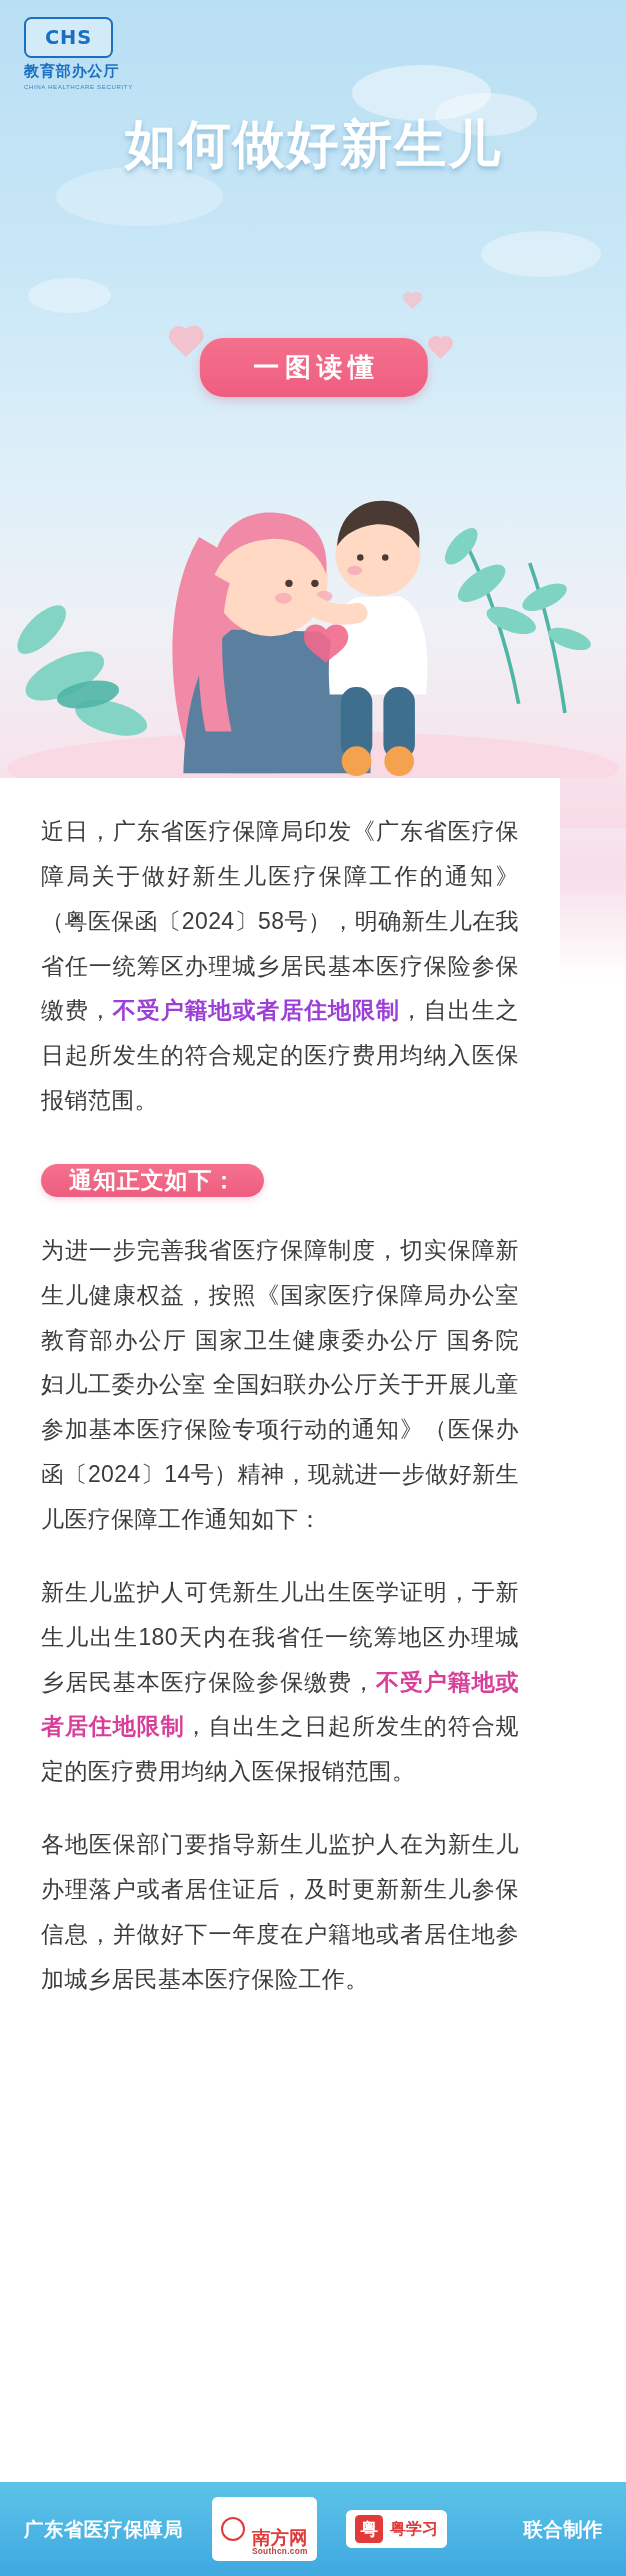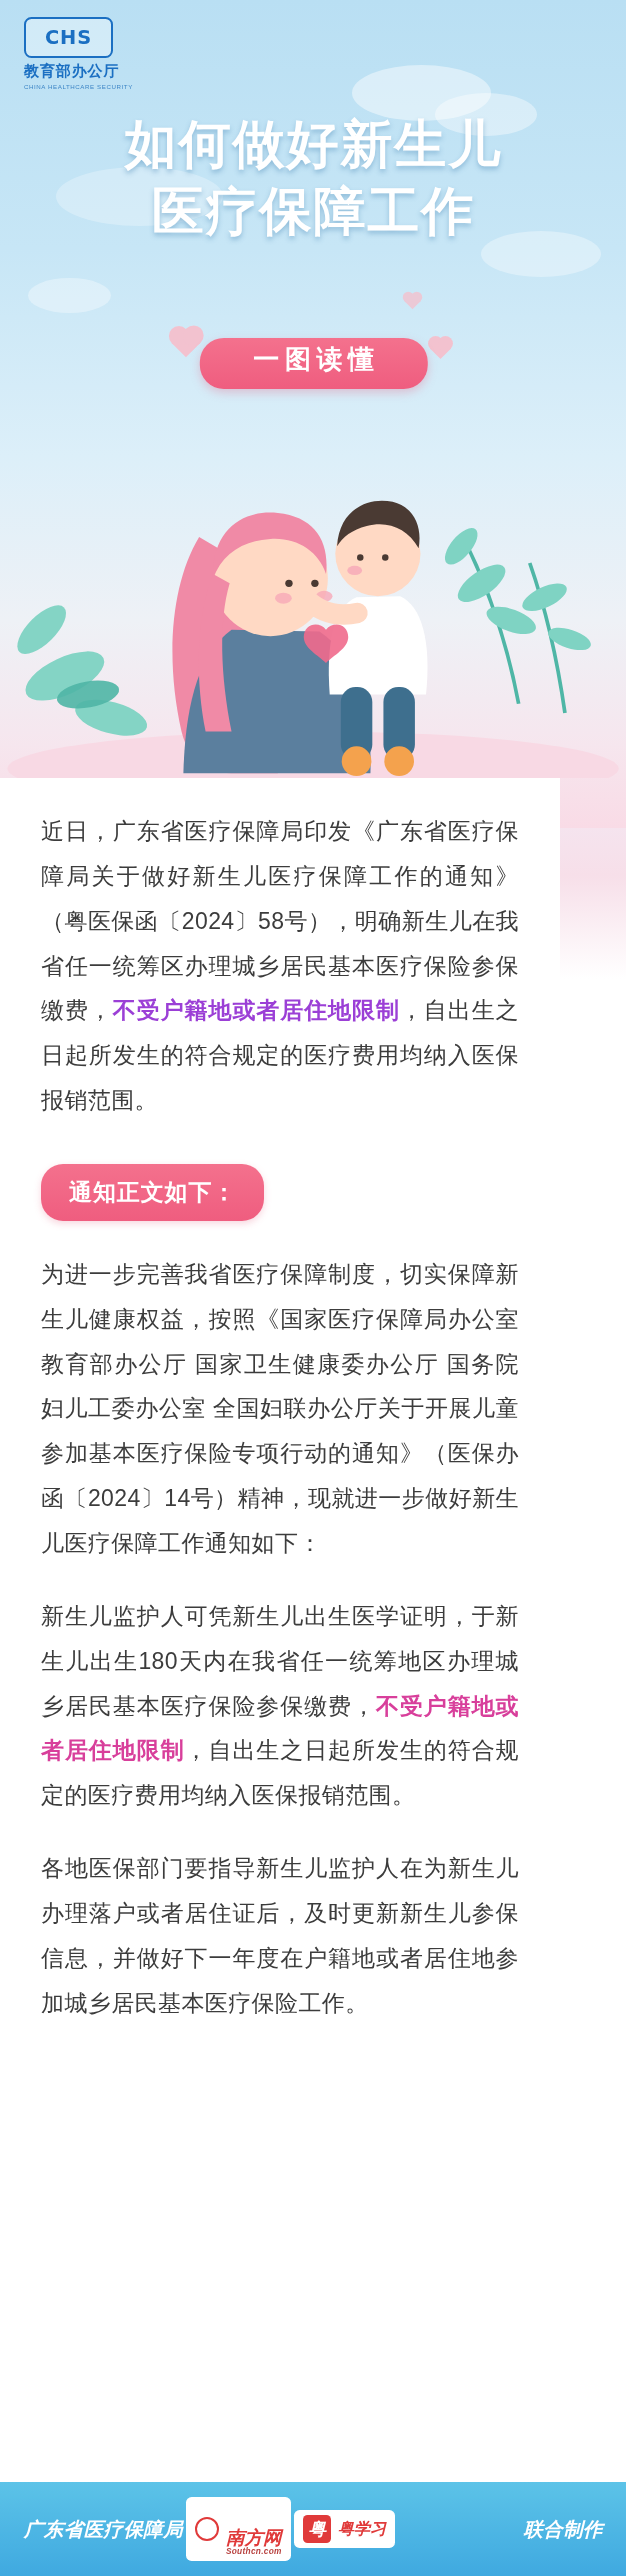--- a/index.html
+++ b/index.html
@@ -93,21 +93,21 @@
   .hero-badge {
     position: absolute;
     top: 338px;
     left: 50%;
     transform: translateX(-50%);
     background: linear-gradient(180deg,#f4718d 0%, #ef5d7f 100%);
     color: #ffffff;
     font-size: 26px;
     font-weight: bold;
     letter-spacing: 5.6px;
-    padding: 4px 48px 12px 54px;
+    padding: 12px 48px 12px 54px;
     border-radius: 24px;
     box-shadow: 0 3.7px 9.3px rgba(230,110,140,.35);
   }
   .heart {
     position: absolute;
     width: 20.4px;
     height: 20.4px;
     background: #f9bcc9;
     transform: rotate(-45deg);
     opacity: .85;
@@ -159,40 +159,39 @@
   .hl { color: #9b3fd6; font-weight: bold; }
   .hl2 { color: #d83f9b; font-weight: bold; }
 
   .section-badge {
     display: inline-block;
     background: linear-gradient(180deg,#f4718d 0%, #ef5d7f 100%);
     color: #ffffff;
     font-size: 23px;
     font-weight: bold;
     letter-spacing: 0.9px;
-    padding: 13px 28px;
+    padding: 1px 28px;
     border-radius: 22px;
     margin: 13px 0 31px 0;
     box-shadow: 0 2.8px 7.4px rgba(230,110,140,.28);
   }
 
   
   .footer {
     position: absolute;
     left: 0;
     bottom: 0;
     width: 627px;
     height: 94px;
     background: linear-gradient(180deg,#5cc3e8 0%, #3fa9e0 100%);
     display: flex;
     align-items: center;
-    gap: 3px;
+    gap: 29px;
     padding: 0 24px;
     box-sizing: border-box;
-    font-style: italic;
   }
   .footer-text {
     color: #ffffff;
     font-size: 19.4px;
     font-weight: bold;
     letter-spacing: 0.5px;
   }
   .footer-brand {
     display: flex;
     align-items: center;
@@ -252,21 +251,20 @@
     <div class="cloud c5"></div>
 
     <div class="logo">
       <div class="logo-mark">CHS</div>
       <div class="logo-cn">教育部办公厅</div>
       <div class="logo-en">CHINA HEALTHCARE SECURITY</div>
     </div>
 
     <div class="hero-title">
       <span>如何做好新生儿</span>
-      <span>医疗保障工作</span>
     </div>
 
     <div class="heart h1"></div>
     <div class="heart h2"></div>
     <div class="heart h3"></div>
 
     <div class="hero-badge">一图读懂</div>
 
     <svg class="illo" viewBox="0 0 677 410">
 

